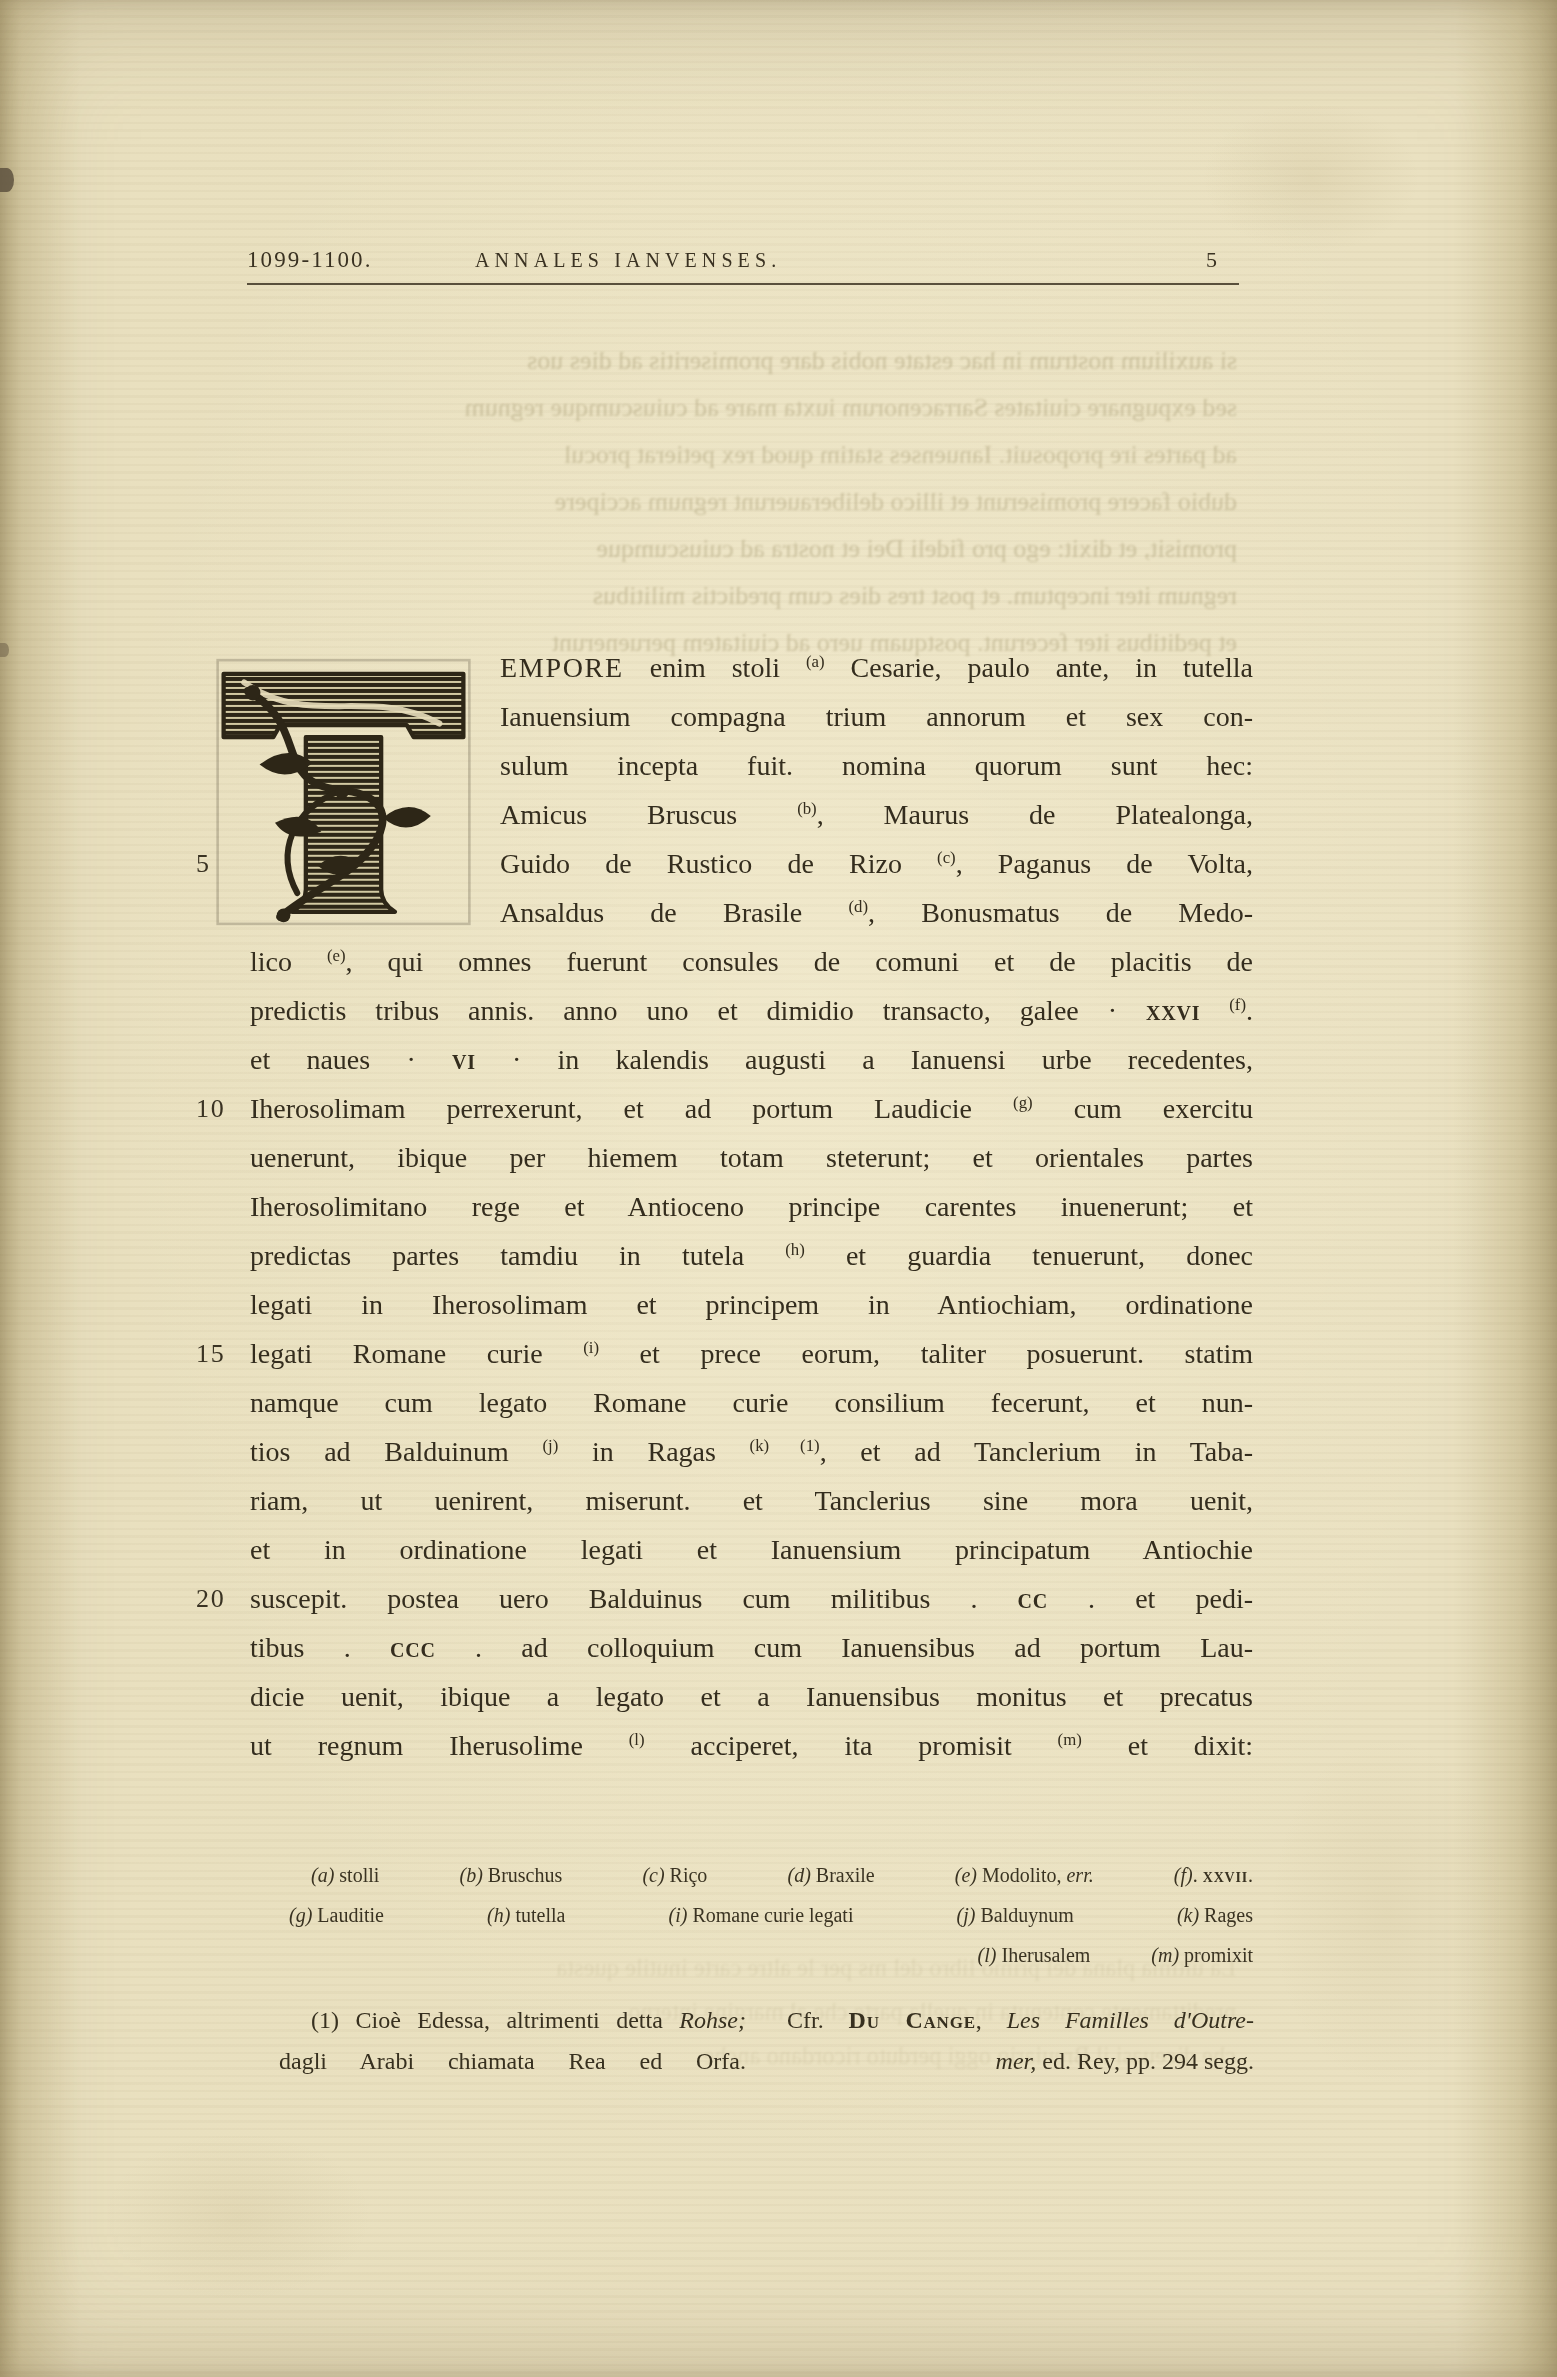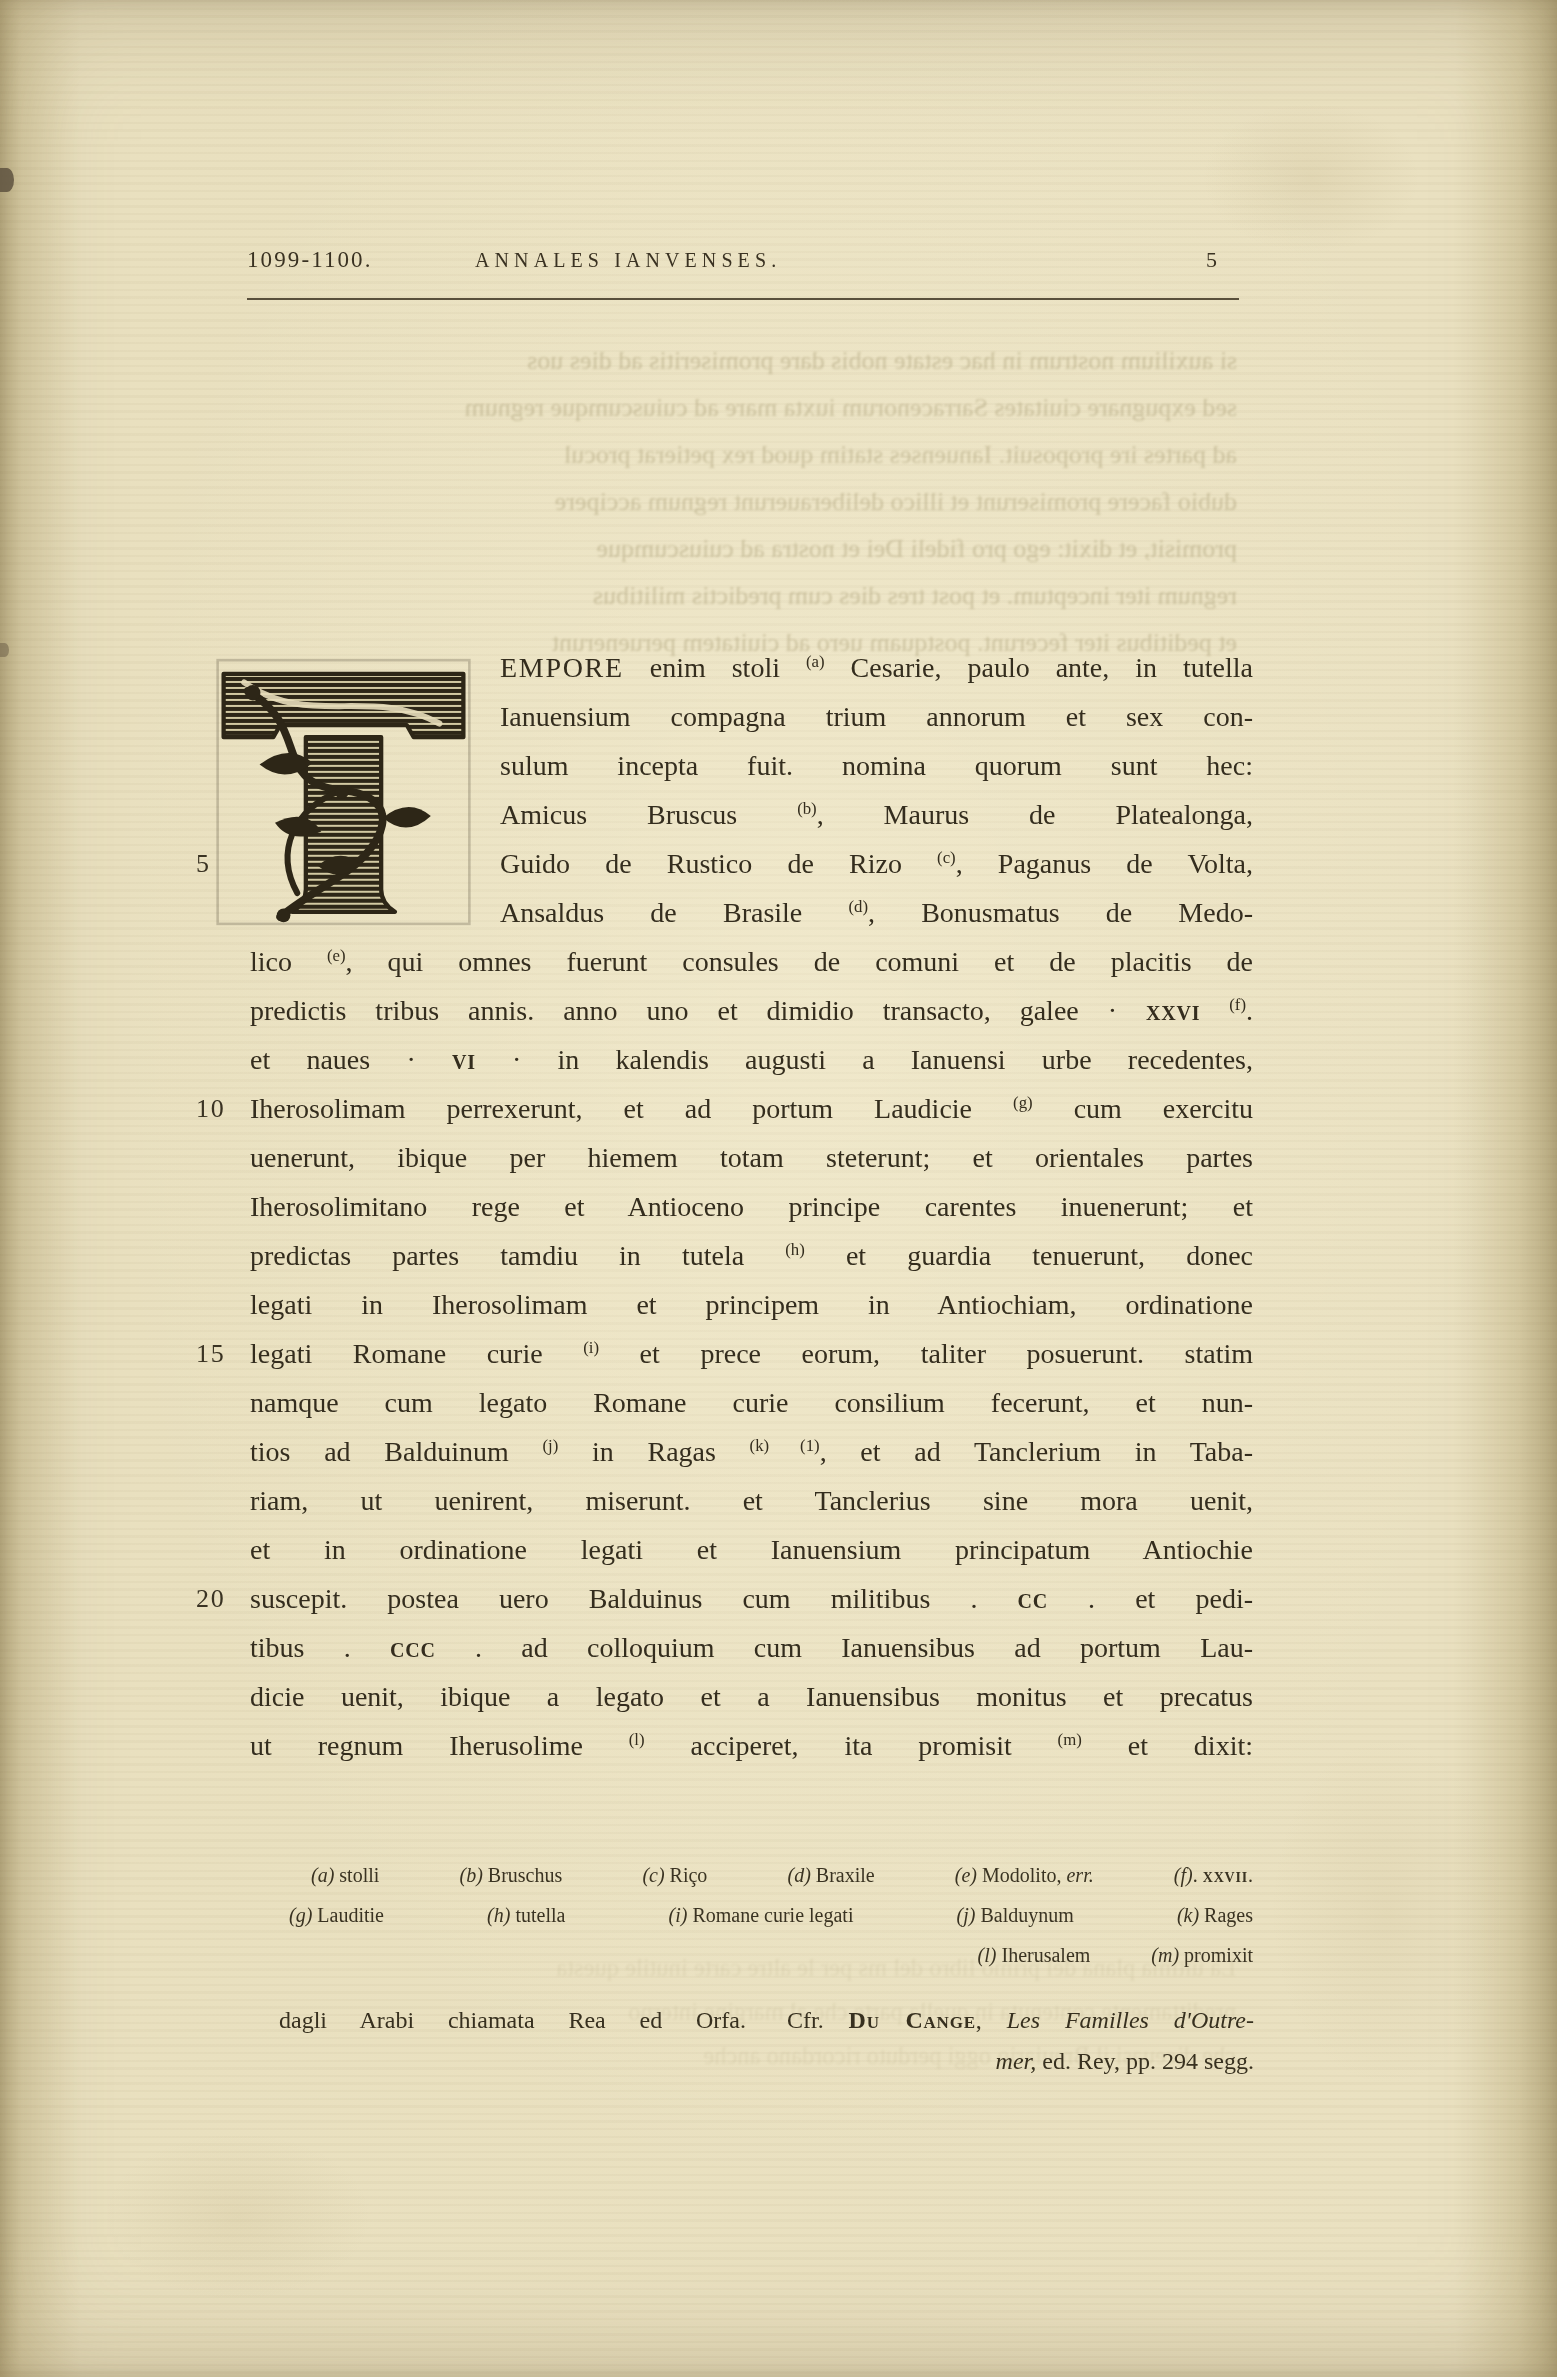--- a/index.html
+++ b/index.html
@@ -27,21 +27,21 @@
   .bleed{position:absolute;z-index:1;transform:scaleX(-1);color:#a1956c;text-align:justify;}
   .bleed .bl{display:block;}
   .bleed-top{left:254px;top:337px;width:983px;font-size:26px;line-height:47px;opacity:.42;filter:blur(1px);}
   .bleed-bottom{left:271px;top:1946px;width:965px;font-size:24.5px;line-height:44px;opacity:.15;filter:blur(1.2px);}
 
   
   .header{
     position:absolute;left:247px;top:247px;width:992px;z-index:3;
     display:flex;align-items:baseline;
     border-bottom:2.5px solid rgba(64,54,36,0.85);
-    padding-bottom:25px;color:#3a3222;
+    padding-bottom:10px;color:#3a3222;
   }
   .header-left{width:228px;font-size:23px;letter-spacing:2.1px;}
   .header-title{flex:1;text-align:left;font-size:20px;letter-spacing:5.1px;}
   .header-page{width:228px;text-align:right;font-size:22px;padding-right:22px;}
 
   
   .main{
     position:absolute;left:250px;top:643px;width:1003px;z-index:3;
     font-size:28px;line-height:49px;color:#342d1e;
   }
@@ -188,20 +188,21 @@
       <span class="app-entry"><span class="s-i">(k)</span><span> Rages</span></span>
     </div>
   <div class="app-line plain pad-b">
       <span class="app-entry"><span class="s-i">(l)</span><span> Iherusalem</span></span>
       <span class="app-entry"><span class="s-i">(m)</span><span> promixit</span></span>
     </div>
 </div>
 
 <div class="footnote">
   <div class="fn-col">
+    <div class="fn-line ind"><span>(1) Cioè Edessa, altrimenti detta </span><span class="s-i">Rohse;</span></div>
     <div class="fn-line"><span>dagli Arabi chiamata Rea ed Orfa.</span></div>
   </div>
   <div class="fn-col">
     <div class="fn-line"><span>Cfr. </span><span class="s-sc">Du Cange</span><span>, </span><span class="s-i">Les Familles d'Outre-</span></div>
     <div class="fn-line nojust"><span class="s-i">mer,</span><span> ed. Rey, pp. 294 segg.</span></div>
   </div>
 </div>
 
 <div class="vignette"></div>
 

